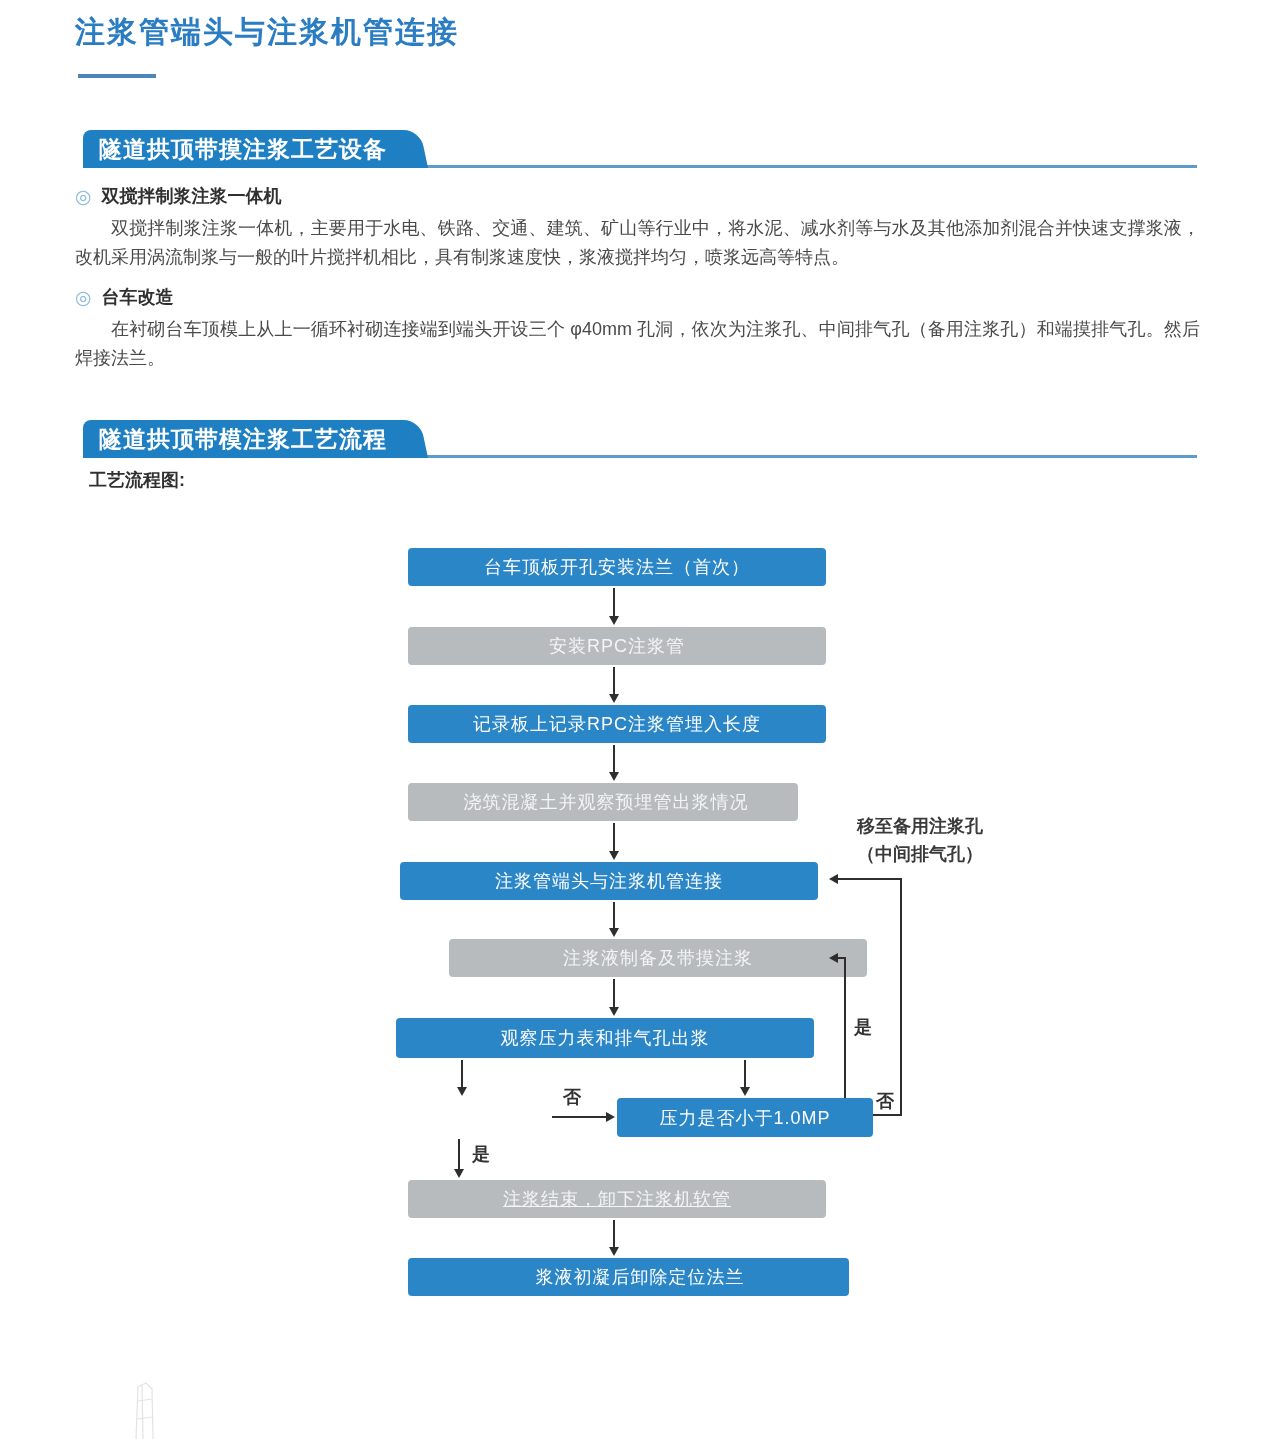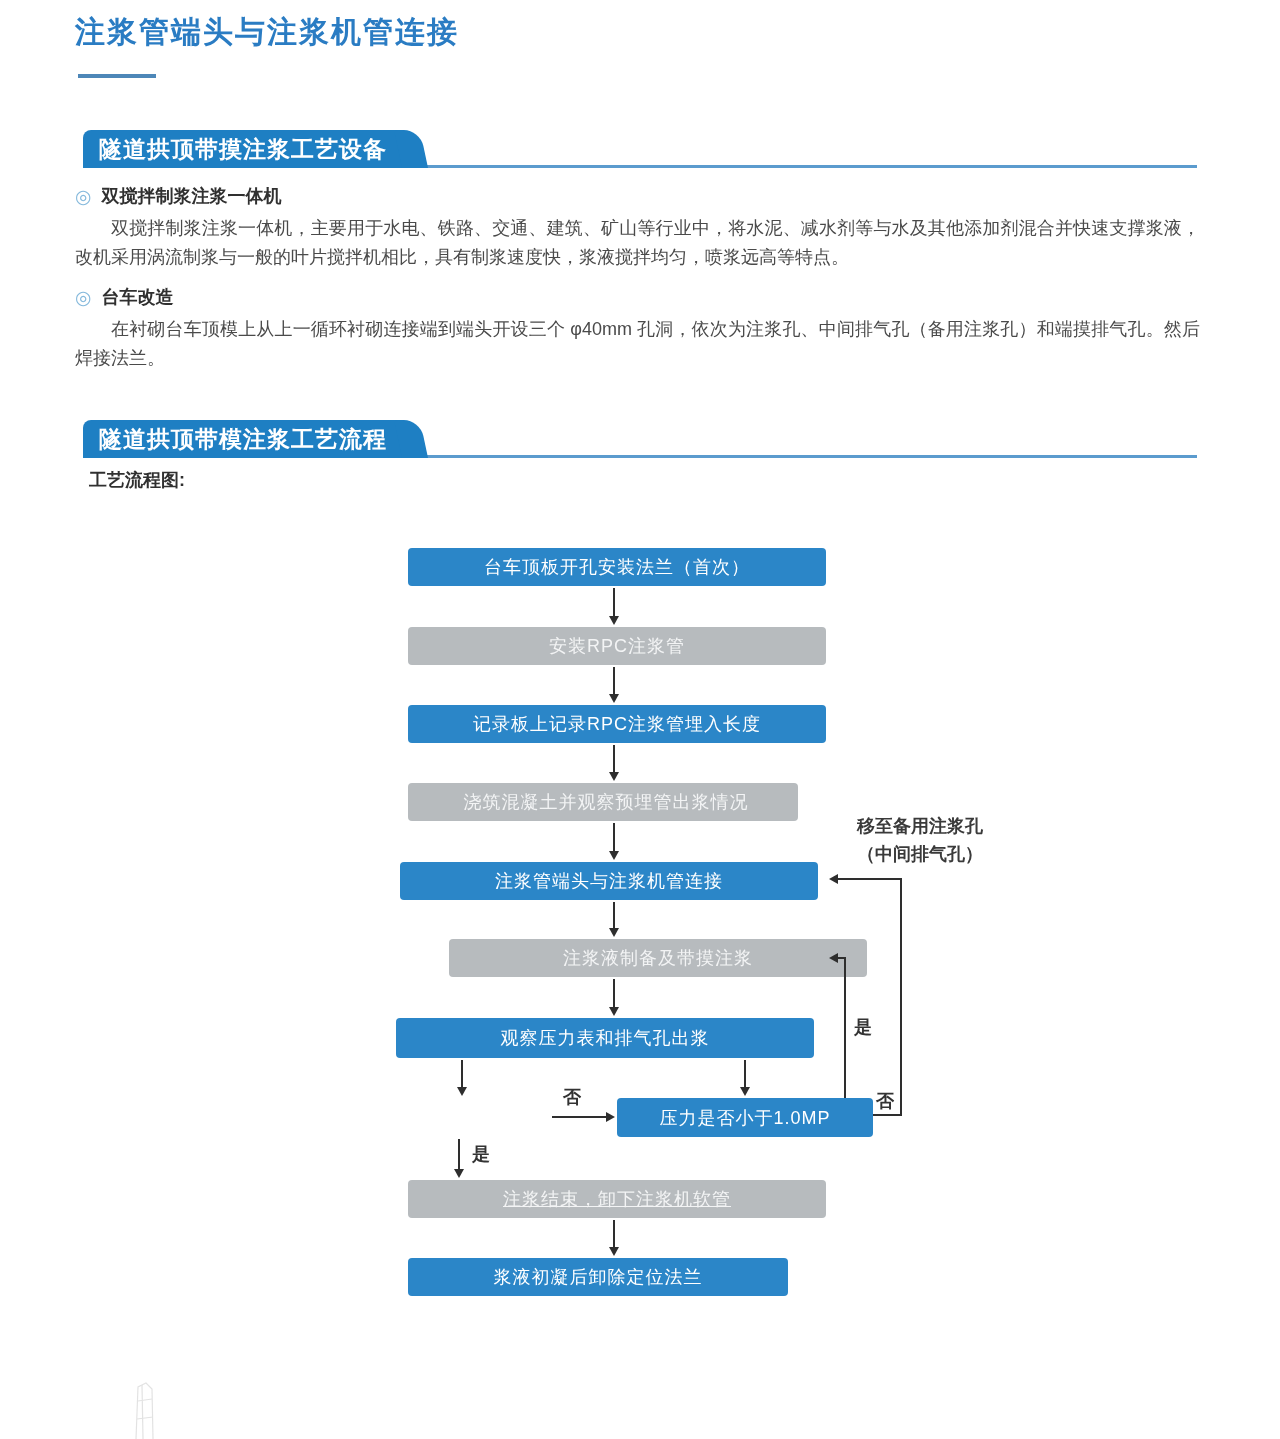--- a/index.html
+++ b/index.html
@@ -120,21 +120,21 @@
 
   <div class="flow-node blue" style="left:408px;top:8px;width:418px;height:38px;">台车顶板开孔安装法兰（首次）</div>
   <div class="flow-node gray" style="left:408px;top:87px;width:418px;height:38px;">安装RPC注浆管</div>
   <div class="flow-node blue" style="left:408px;top:165px;width:418px;height:38px;">记录板上记录RPC注浆管埋入长度</div>
   <div class="flow-node gray" style="left:408px;top:243px;width:384px;height:38px;padding-left:6px;">浇筑混凝土并观察预埋管出浆情况</div>
   <div class="flow-node blue" style="left:400px;top:322px;width:418px;height:38px;">注浆管端头与注浆机管连接</div>
   <div class="flow-node gray" style="left:408px;top:399px;width:418px;height:38px;margin-left:41px;">注浆液制备及带摸注浆</div>
   <div class="flow-node blue" style="left:396px;top:478px;width:418px;height:40px;">观察压力表和排气孔出浆</div>
   <div class="flow-node blue" style="left:617px;top:558px;width:256px;height:39px;">压力是否小于1.0MP</div>
   <div class="flow-node gray" style="left:408px;top:640px;width:418px;height:38px;text-decoration:underline;">注浆结束，卸下注浆机软管</div>
-  <div class="flow-node blue" style="left:408px;top:718px;width:380px;height:38px;">浆液初凝后卸除定位法兰</div>
+  <div class="flow-node blue" style="left:408px;top:718px;width:418px;height:38px;padding-left:23px;">浆液初凝后卸除定位法兰</div>
 
   <div class="arrow-down" style="left:613px;top:48px;height:28px;"></div>
   <div class="arrow-down" style="left:613px;top:127px;height:27px;"></div>
   <div class="arrow-down" style="left:613px;top:205px;height:27px;"></div>
   <div class="arrow-down" style="left:613px;top:283px;height:28px;"></div>
   <div class="arrow-down" style="left:613px;top:362px;height:26px;"></div>
   <div class="arrow-down" style="left:613px;top:439px;height:28px;"></div>
   <div class="arrow-down" style="left:461px;top:520px;height:27px;"></div>
   <div class="arrow-down" style="left:744px;top:520px;height:27px;"></div>
   <div class="arrow-down" style="left:458px;top:599px;height:30px;"></div>

